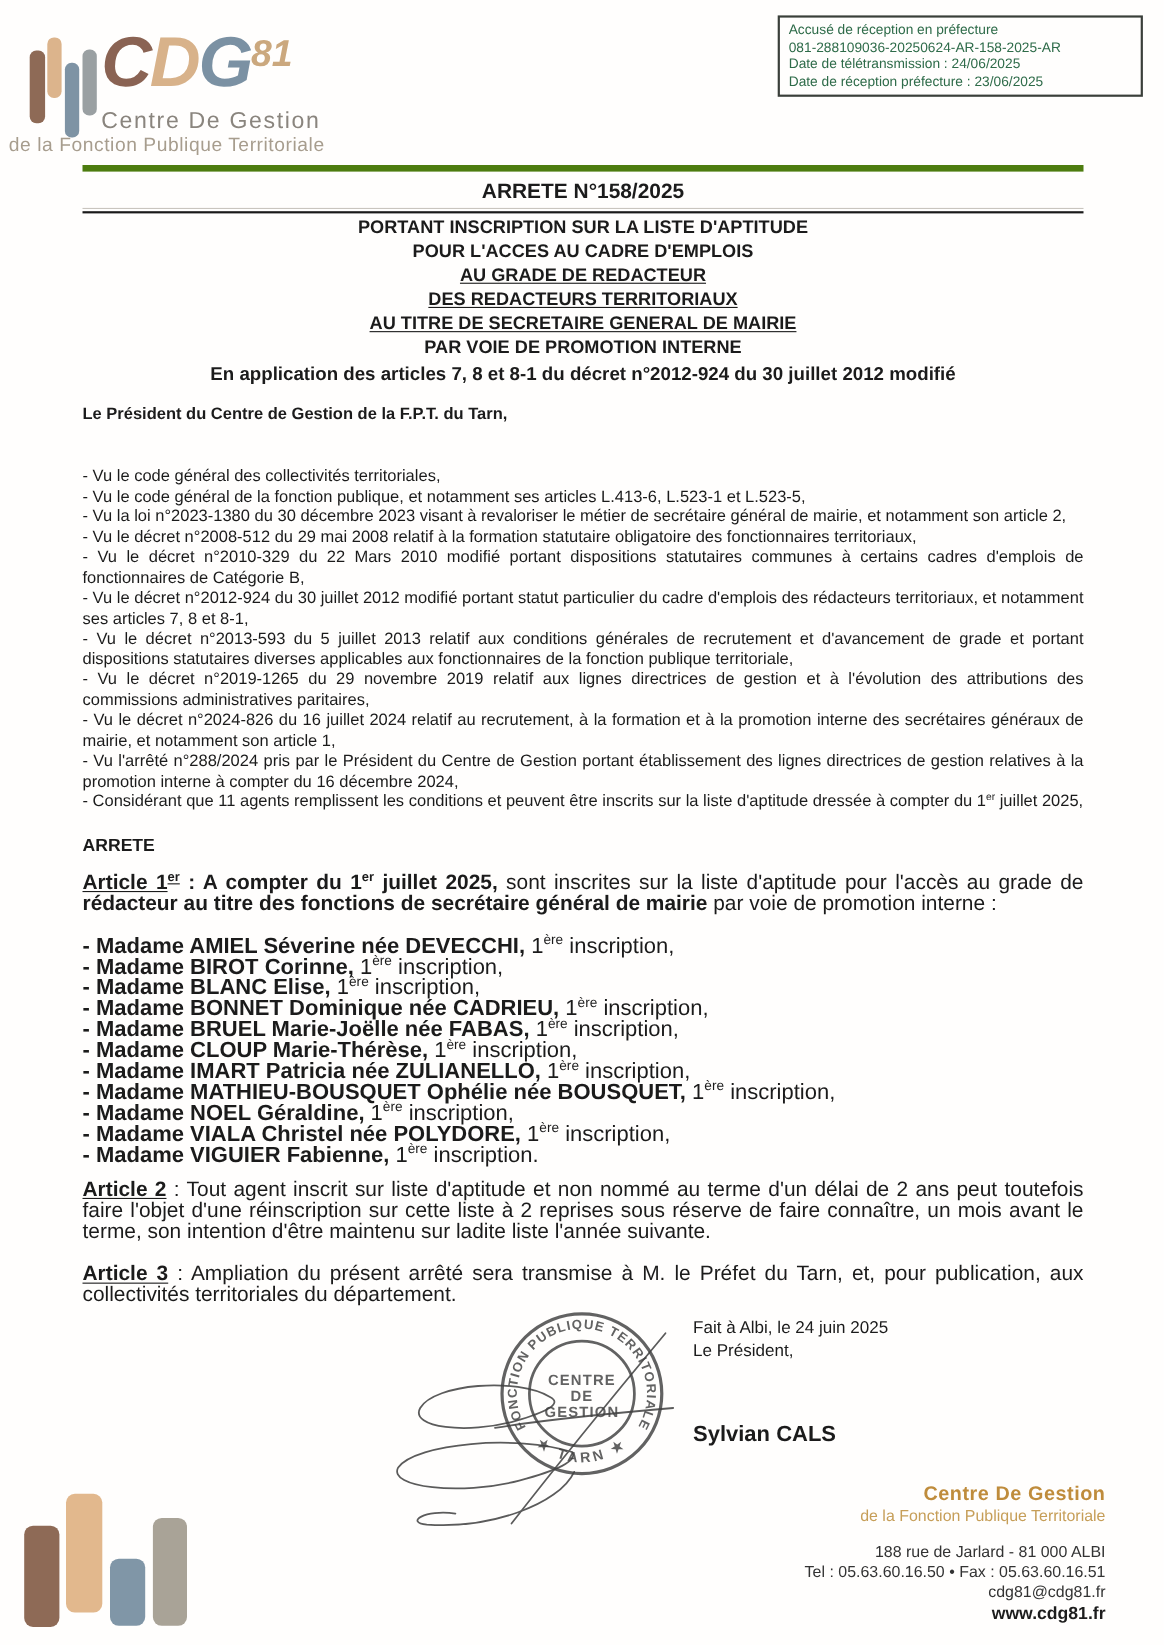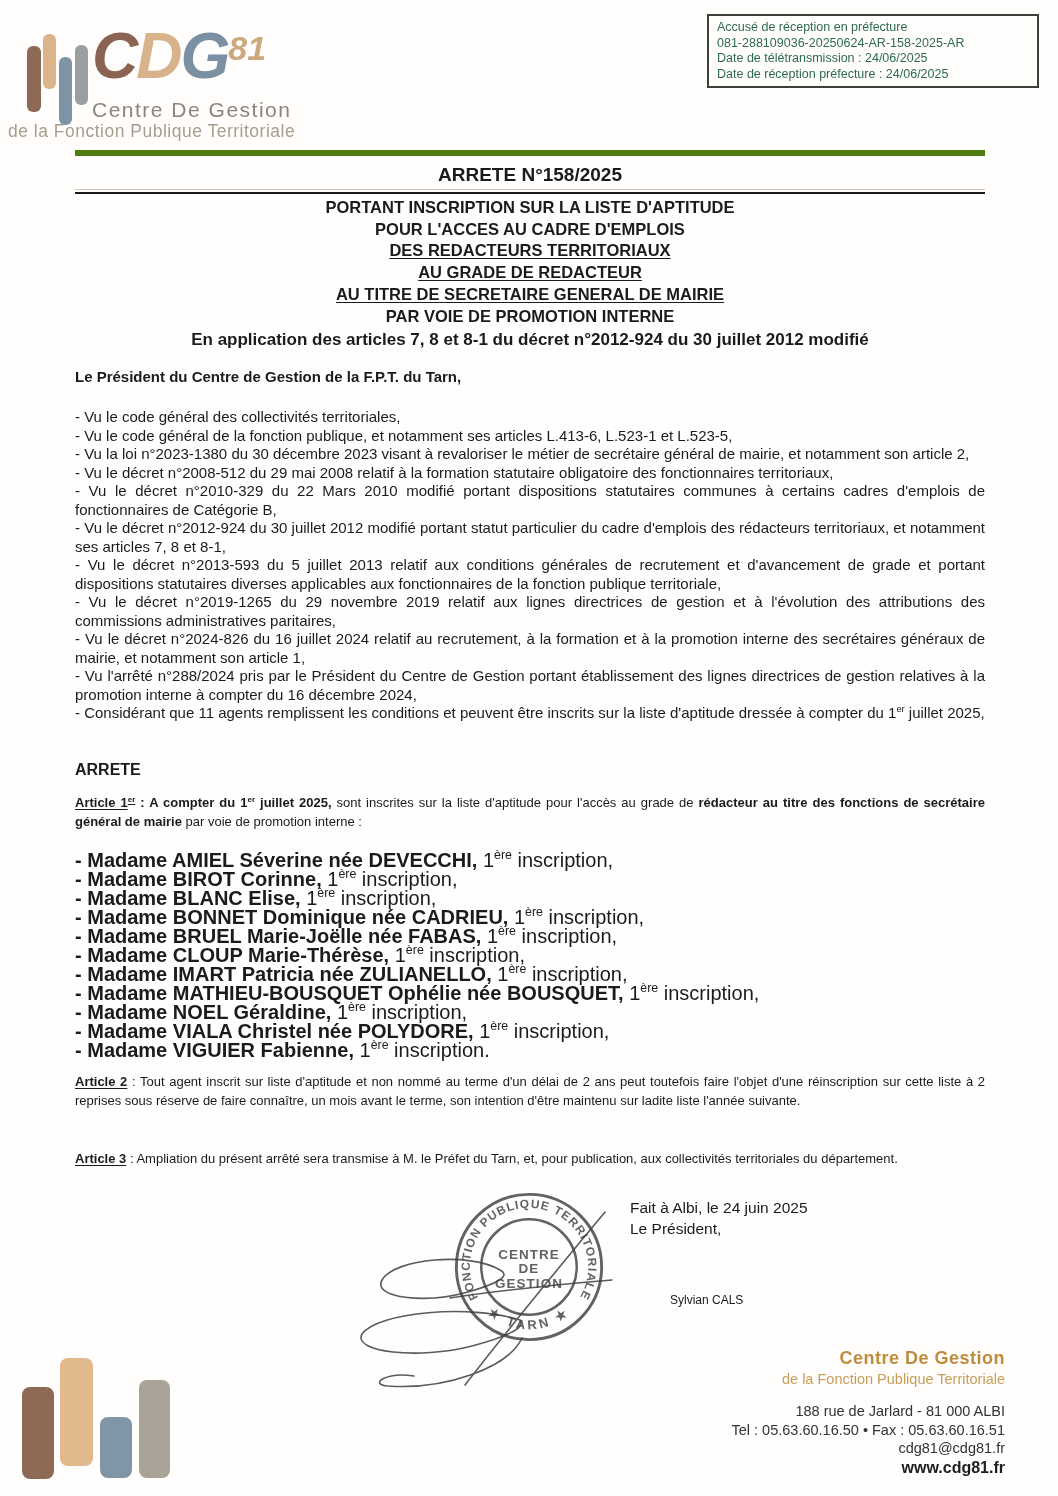--- a/index.html
+++ b/index.html
@@ -30,33 +30,33 @@
           padding:8px 0 6px;font-size:19px;font-weight:bold;}
   .banner::after{content:"";position:absolute;left:0;right:0;bottom:2px;height:1px;background:#c9c5bf;}
   .title-lines{position:absolute;left:75px;top:197px;width:910px;text-align:center;}
   .title-line{font-size:16.5px;font-weight:bold;line-height:21.7px;}
   .title-app{position:absolute;left:75px;top:330px;width:910px;text-align:center;
              font-size:17px;font-weight:bold;}
 
   
   .doc-col{position:absolute;left:75px;width:910px;}
   .opening{top:368px;font-size:15px;font-weight:bold;}
-  .vu-list{top:408px;}
+  .vu-list{top:424px;}
   .vu-item{font-size:15px;line-height:18.5px;text-align:justify;}
   .arrete-heading{top:761px;text-align:left;font-size:16px;font-weight:bold;}
-  .article{font-size:13px;line-height:19px;text-align:justify;}
+  .article{font-size:19px;line-height:19px;text-align:justify;}
   .art1{top:793px;}
   .names-list{top:851px;}
   .name-item{font-size:20px;line-height:19px;}
   .art2{top:1072px;}
   .art3{top:1149px;}
 
   
   .sig-text{position:absolute;left:630px;top:1197px;font-size:15.5px;line-height:21px;}
-  .sig-name{position:absolute;left:630px;top:1293px;font-size:12px;font-weight:normal;margin-left:40px;}
+  .sig-name{position:absolute;left:630px;top:1293px;font-size:20px;font-weight:bold;}
   .stamp-svg{position:absolute;left:446px;top:1184px;width:166px;height:166px;opacity:.88;}
   .sign-svg{position:absolute;left:350px;top:1200px;width:280px;height:200px;z-index:3;}
 
   
   .fbar{position:absolute;border-radius:8px;}
   .footer-brand{position:absolute;right:53px;top:1348px;text-align:right;}
   .fb1{font-size:18px;font-weight:bold;color:#bf8c3c;letter-spacing:.5px;}
   .fb2{font-size:14.5px;color:#c69e58;margin-top:2px;}
   .footer-addr{position:absolute;right:53px;top:1402px;text-align:right;color:#333333;}
   .fa{font-size:14.5px;line-height:18.5px;}
@@ -74,29 +74,29 @@
     <div class="bar" style="left:75px;top:45px;width:13px;height:60px;background:#9aa0a2;"></div>
     <div class="logo-cdg"><span class="lc">C</span><span class="ld">D</span><span class="lg">G</span><span class="lnum">81</span></div>
     <div class="logo-line1">Centre De Gestion</div>
     <div class="logo-line2">de la Fonction Publique Territoriale</div>
   </div>
 
   <div class="recbox">
       <div class="recline">Accusé de réception en préfecture</div>
       <div class="recline">081-288109036-20250624-AR-158-2025-AR</div>
       <div class="recline">Date de télétransmission : 24/06/2025</div>
-      <div class="recline">Date de réception préfecture : 24/06/2025</div>
+      <div class="recline">Date de réception préfecture : 23/06/2025</div>
     </div>
 
   <div class="banner">ARRETE N°158/2025</div>
   <div class="title-lines">
       <div class="title-line">PORTANT INSCRIPTION SUR LA LISTE D'APTITUDE</div>
       <div class="title-line">POUR L'ACCES AU CADRE D'EMPLOIS</div>
+      <div class="title-line u">AU GRADE DE REDACTEUR</div>
       <div class="title-line u">DES REDACTEURS TERRITORIAUX</div>
-      <div class="title-line u">AU GRADE DE REDACTEUR</div>
       <div class="title-line u">AU TITRE DE SECRETAIRE GENERAL DE MAIRIE</div>
       <div class="title-line">PAR VOIE DE PROMOTION INTERNE</div>
     </div>
   <div class="title-app">En application des articles 7, 8 et 8-1 du décret n°2012-924 du 30 juillet 2012 modifié</div>
 
   <div class="doc-col opening">Le Président du Centre de Gestion de la F.P.T. du Tarn,</div>
 
   <div class="doc-col vu-list">
       <div class="vu-item">- Vu le code général des collectivités territoriales,</div>
       <div class="vu-item">- Vu le code général de la fonction publique, et notamment ses articles L.413-6, L.523-1 et L.523-5,</div>

